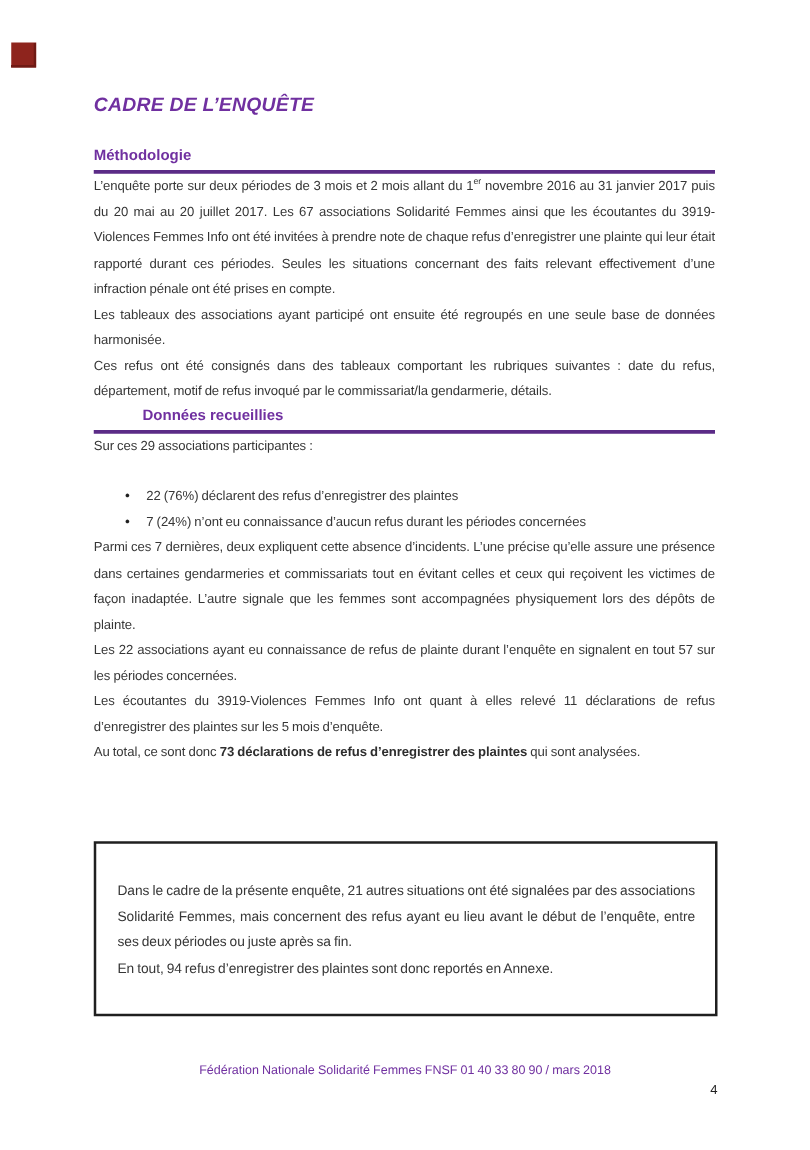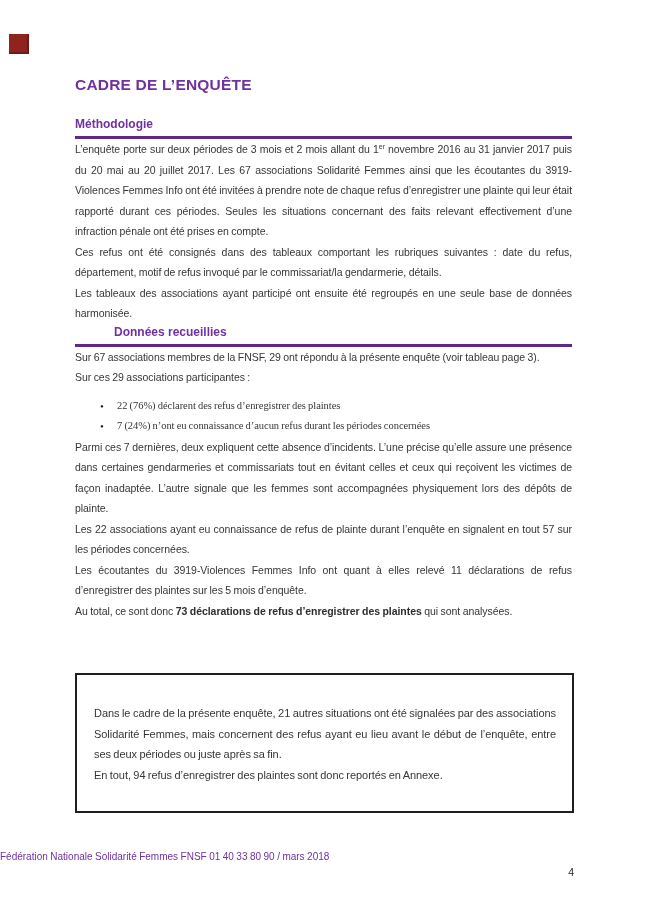--- a/index.html
+++ b/index.html
@@ -7,79 +7,78 @@
     width:648px;height:920px;background:#ffffff;position:relative;
     font-family:"Liberation Sans","DejaVu Sans",sans-serif;
     color:#333333;overflow:hidden;
   }
   .corner-square{
     position:absolute;left:9px;top:34px;width:20px;height:20px;
     background:#8e241d;box-shadow:inset -2px -2px 0 #6f1a14;
   }
   .doc-title{
     position:absolute;left:75px;top:76px;margin:0;
-    font-size:15.5px;font-weight:bold;color:#7030A0;letter-spacing:.2px;
+    font-size:15.5px;font-weight:bold;color:#7030A0;letter-spacing:.2px;font-style:italic;
   }
   .content{position:absolute;left:75px;top:116px;width:497px;}
   h2.sec{
     margin:0;font-size:12px;font-weight:bold;color:#7030A0;line-height:16px;
   }
   .rule{height:3px;background:#5b2b87;margin-top:4px;}
   p.body{
     margin:0;font-size:10.5px;line-height:20.5px;text-align:justify;
     word-spacing:-0.4px;letter-spacing:-0.05px;color:#363636;
   }
   p.left{text-align:left;}
   .mt6{margin-top:6px;} .mt4{margin-top:4px;} .mt8{margin-top:8px;} .mt0{margin-top:0;}
   sup{font-size:7px;vertical-align:super;line-height:0;}
   b{color:#2e2e2e;margin-top:17px;}
-  ul.bullets{margin:8px 0 0 0;padding:0 0 0 42px;list-style:none;font-family:Liberation Serif, serif;}
+  ul.bullets{margin:20px 0 0 0;padding:0 0 0 42px;list-style:none;}
   ul.bullets li{
     position:relative;font-size:10.5px;line-height:20.5px;color:#363636;
     word-spacing:-0.4px;letter-spacing:-0.05px;
   }
   ul.bullets li::before{
     content:"\2022";position:absolute;left:-17px;top:0;color:#1f1f1f;
     font-size:11px;
   }
   .callout-box{
     position:absolute;left:75px;top:673px;width:462px;height:108px;
     border:2px solid #1f1f1f;padding:28px 16px 0 17px;
   }
   .callout-box p.body{word-spacing:-0.6px;font-size:11px;}
   .footer-line{
-    position:absolute;left:0;top:851px;width:648px;text-align:left;
+    position:absolute;left:0;top:851px;width:648px;text-align:center;
     font-size:10px;color:#7030A0;word-spacing:-0.3px;
   }
   .page-number{
     position:absolute;right:74px;top:866px;font-size:10.5px;color:#1f1f1f;
   }
 </style>
 </head>
 <body>
 
 <div class="corner-square"></div>
 
 <h1 class="doc-title">CADRE DE L’ENQUÊTE</h1>
 
 <div class="content">
 
   <h2 class="sec">Méthodologie</h2>
   <div class="rule"></div>
 
   <p class="body mt6"><span>L’enquête porte sur deux périodes de 3 mois et 2 mois allant du 1</span><sup>er</sup><span> novembre 2016 au 31 janvier 2017 puis du 20 mai au 20 juillet 2017. Les 67 associations Solidarité Femmes ainsi que les écoutantes du 3919-Violences Femmes Info ont été invitées à prendre note de chaque refus d’enregistrer une plainte qui leur était rapporté durant ces périodes. Seules les situations concernant des faits relevant effectivement d’une infraction pénale ont été prises en compte.</span></p>
 
+  <p class="body mt4">Les tableaux des associations ayant participé ont ensuite été regroupés en une seule base de données harmonisée.</p>
+
   <p class="body mt4">Ces refus ont été consignés dans des tableaux comportant les rubriques suivantes&nbsp;: date du refus, département, motif de refus invoqué par le commissariat/la gendarmerie, détails.</p>
-
-  <p class="body mt4">Les tableaux des associations ayant participé ont ensuite été regroupés en une seule base de données harmonisée.</p>
 
   <h2 class="sec mt0" style="margin-top:0;padding-left:39px;">Données recueillies</h2>
   <div class="rule"></div>
 
-  <p class="body mt6 left">Sur 67 associations membres de la FNSF, 29 ont répondu à la présente enquête (voir tableau page 3).</p>
 
   <p class="body mt8 left">Sur ces 29 associations participantes&nbsp;:</p>
 
   <ul class="bullets">
     <li><span>22 (76%) déclarent des refus d’enregistrer des plaintes</span></li>
     <li><span>7 (24%) n’ont eu connaissance d’aucun refus durant les périodes concernées</span></li>
   </ul>
 
   <p class="body mt4">Parmi ces 7 dernières, deux expliquent cette absence d’incidents. L’une précise qu’elle assure une présence dans certaines gendarmeries et commissariats tout en évitant celles et ceux qui reçoivent les victimes de façon inadaptée. L’autre signale que les femmes sont accompagnées physiquement lors des dépôts de plainte.</p>
 

